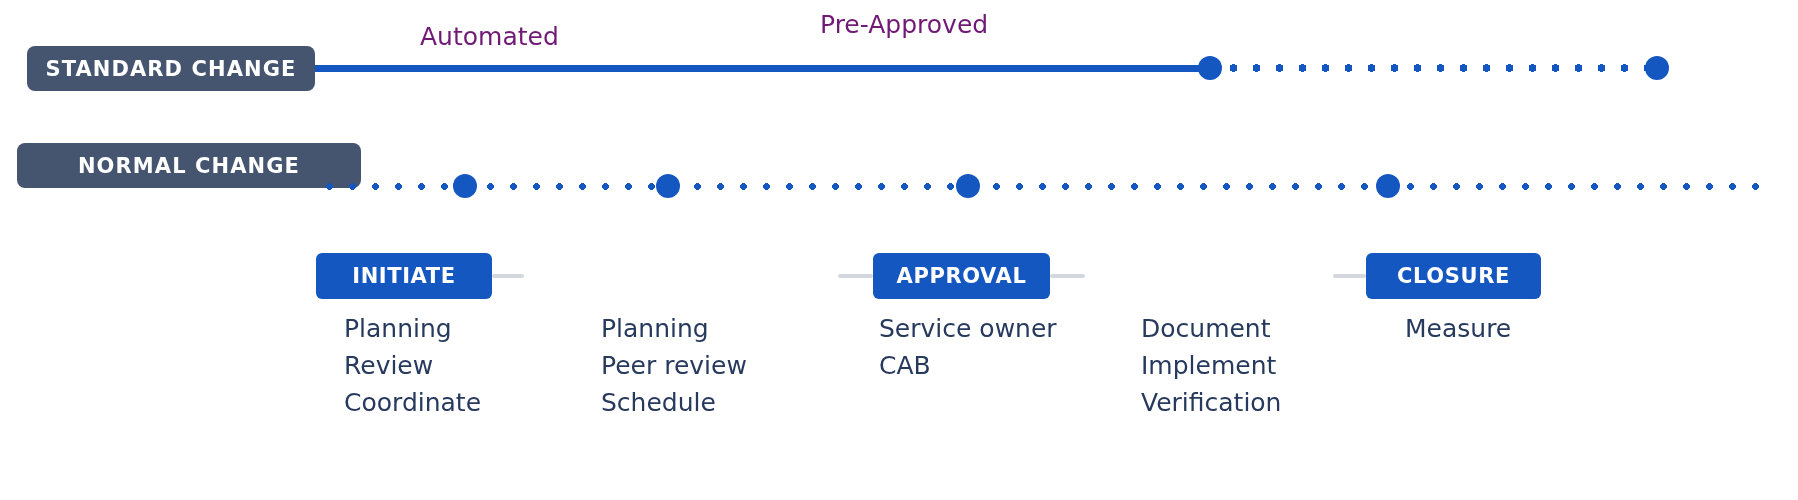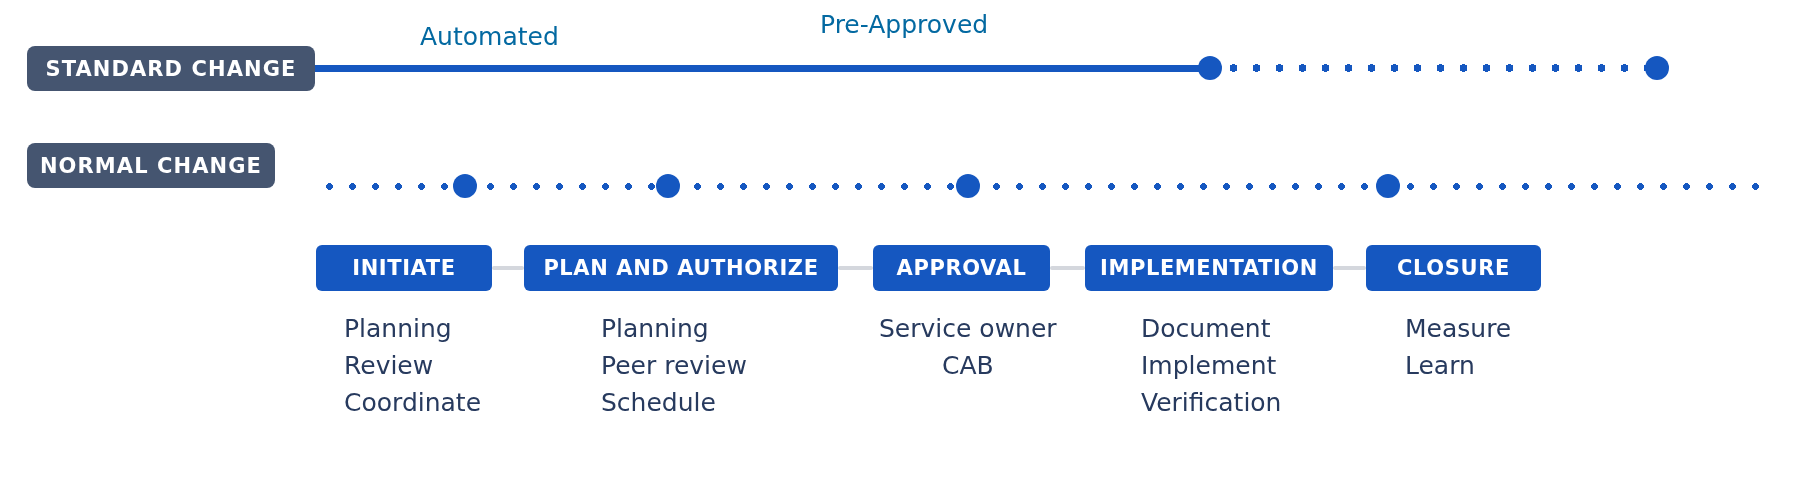--- a/index.html
+++ b/index.html
@@ -23,26 +23,26 @@
     font-weight: 700;
     font-size: 21px;
     letter-spacing: 1.1px;
     display: flex;
     align-items: center;
     justify-content: center;
     white-space: nowrap;
     font-family: "DejaVu Sans", "Liberation Sans", sans-serif;
   }
   #label-standard { left: 27px; top: 46px;  width: 288px; height: 45px; }
-  #label-normal   { left: 27px; top: 143px; width: 248px; height: 45px; }
+  #label-normal   { left: 17px; top: 143px; width: 344px; height: 45px; }
 
   
   .caption {
     position: absolute;
-    color: #0369a1;
+    color: #701a75;
     font-size: 25px;
     font-weight: 400;
     white-space: nowrap;
     font-family: "DejaVu Sans", "Liberation Sans", sans-serif;
   }
 
   
   .solid-line {
     position: absolute;
     background: #1557c0;
@@ -61,21 +61,21 @@
     background-size: 23px 7px;
   }
   .node-dot {
     position: absolute;
     background: #1557c0;
     border-radius: 50%;
   }
   .node-dot.big { width: 24px; height: 24px; }
 
   
-  #stage-row { position: absolute; left: 0; top: 245px; width: 1798px; height: 46px; }
+  #stage-row { position: absolute; left: 0; top: 253px; width: 1798px; height: 46px; }
   .stage-box {
     position: absolute;
     top: 0;
     height: 46px;
     background: #1557c0;
     color: #ffffff;
     border-radius: 6px;
     font-weight: 700;
     font-size: 21px;
     letter-spacing: 0.6px;
@@ -136,48 +136,45 @@
 
 <div id="stage-row">
 
   <div class="stage-connector" style="left:492px; width:32px;"></div>
   <div class="stage-connector" style="left:838px; width:35px;"></div>
   <div class="stage-connector" style="left:1050px; width:35px;"></div>
   <div class="stage-connector" style="left:1333px; width:33px;"></div>
 
   <div class="stage-box" style="left:316px; width:176px;">INITIATE</div>
 
-  <div class="stage-box" style="left:524px; width:314px;">PLAN AND AUTHORIZE</div>
 
   <div class="stage-box" style="left:873px; width:177px;">APPROVAL</div>
 
-  <div class="stage-box" style="left:1085px; width:248px;">IMPLEMENTATION</div>
 
   <div class="stage-box" style="left:1366px; width:175px;">CLOSURE</div>
 </div>
 
 <div class="detail-col" style="left:344px;">
   <div>Planning</div>
   <div>Review</div>
   <div>Coordinate</div>
 </div>
 
 <div class="detail-col" style="left:601px;">
   <div>Planning</div>
   <div>Peer review</div>
   <div>Schedule</div>
 </div>
 
-<div class="detail-col" style="left:879px;text-align:center;">
+<div class="detail-col" style="left:879px;">
   <div>Service owner</div>
   <div>CAB</div>
 </div>
 
 <div class="detail-col" style="left:1141px;">
   <div>Document</div>
   <div>Implement</div>
   <div>Verification</div>
 </div>
 
 <div class="detail-col" style="left:1405px;">
   <div>Measure</div>
-  <div>Learn</div>
 </div>
 
 </body></html>

